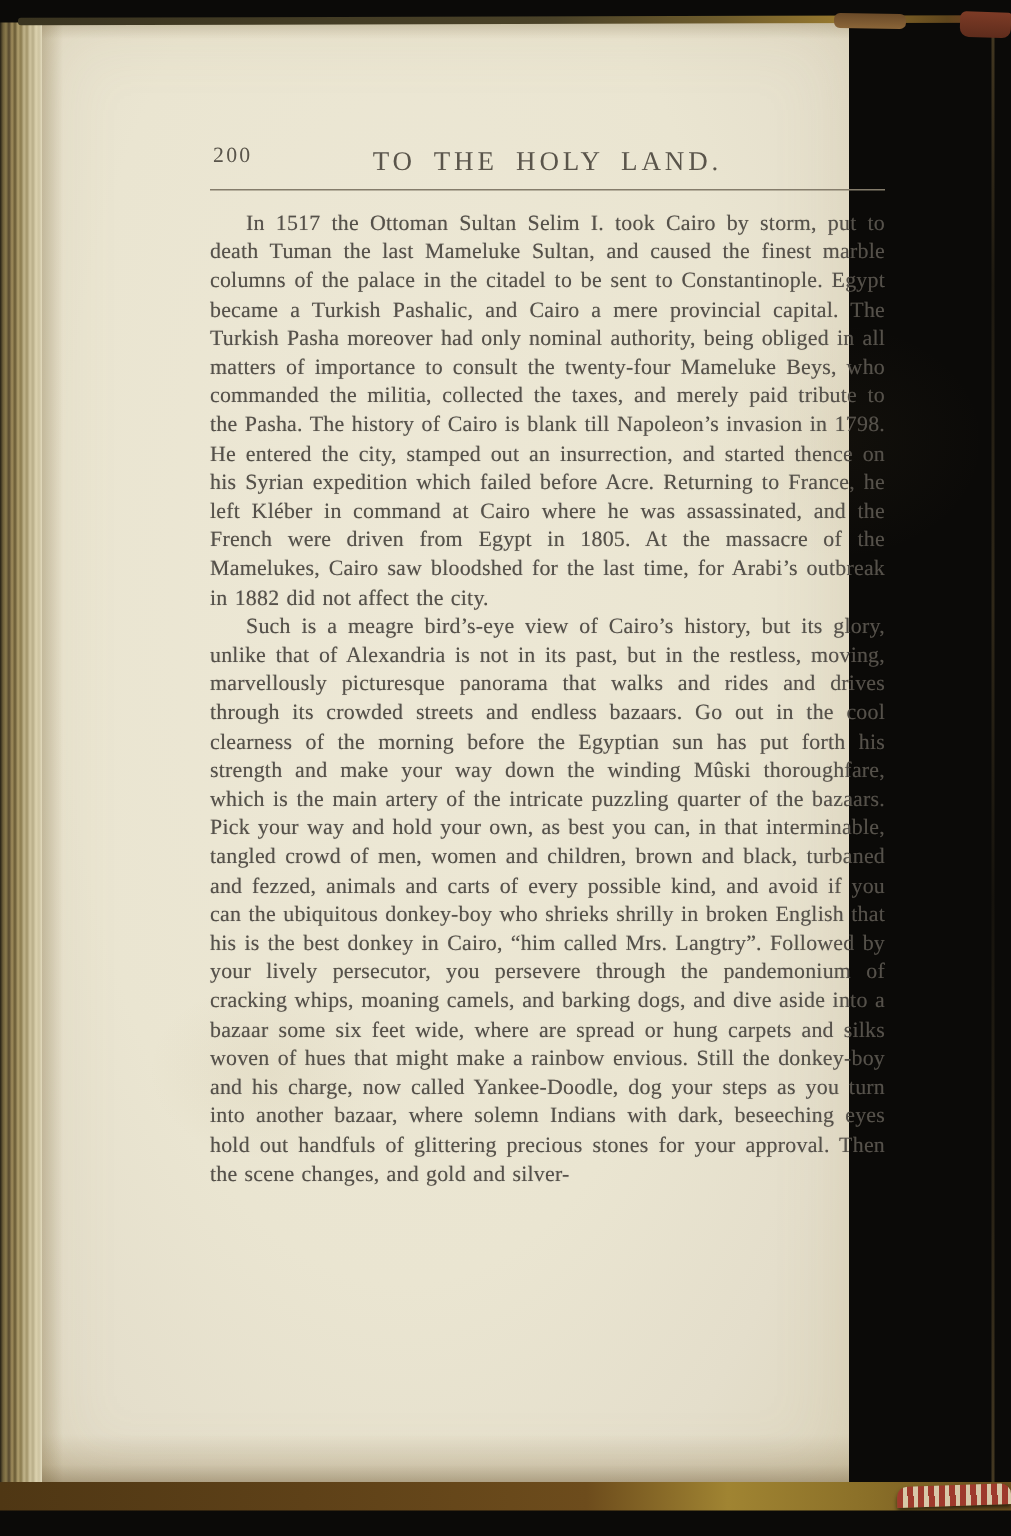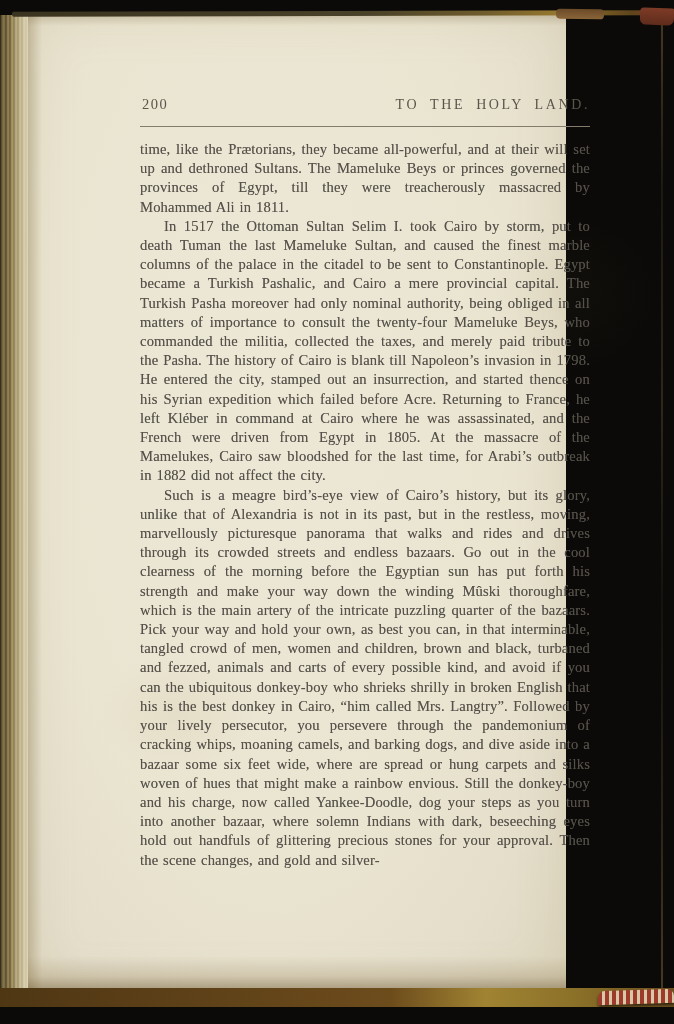--- a/index.html
+++ b/index.html
@@ -66,22 +66,22 @@
     position:absolute;left:112px;top:0;width:450px;color:#55514a;
   }
   .running-row{
     position:absolute;top:82px;left:0;width:100%;height:18px;
   }
   .page-number{
     position:absolute;left:2px;top:0;
     font-size:14.5px;letter-spacing:1.5px;color:#5a554b;
   }
   .running-title{
-    position:absolute;left:0;right:0;top:1px;text-align:right;
-    font-size:14px;letter-spacing:2.6px;word-spacing:5px;color:#5a554b;
+    position:absolute;left:0;right:0;top:1px;text-align:center;
+    font-size:18px;letter-spacing:2.6px;word-spacing:5px;color:#5a554b;
   }
   .header-rule{
     position:absolute;top:112px;left:0;width:100%;height:1px;
     background:#847c6b;
   }
   .body-text{
     position:absolute;top:126px;left:0;width:100%;
     font-size:14.6px;line-height:19.2px;
     text-align:justify;
     letter-spacing:0.15px;
@@ -106,21 +106,20 @@
     <div class="shade-bottom"></div>
     <div class="crease"></div>
 
     <div class="print">
       <div class="running-row">
         <span class="page-number">200</span>
         <span class="running-title">TO THE HOLY LAND.</span>
       </div>
       <div class="header-rule"></div>
       <div class="body-text">
-        <p>time, like the Prætorians, they became all-powerful, and at their will set up and dethroned Sultans.  The Mameluke Beys or princes governed the provinces of Egypt, till they were treacherously massacred by Mohammed Ali in 1811.</p>
         <p class="indented">In 1517 the Ottoman Sultan Selim I. took Cairo by storm, put to death Tuman the last Mameluke Sultan, and caused the finest marble columns of the palace in the citadel to be sent to Constantinople.  Egypt became a Turkish Pashalic, and Cairo a mere provincial capital.  The Turkish Pasha moreover had only nominal authority, being obliged in all matters of importance to consult the twenty-four Mameluke Beys, who commanded the militia, collected the taxes, and merely paid tribute to the Pasha.  The history of Cairo is blank till Napoleon’s invasion in 1798.  He entered the city, stamped out an insurrection, and started thence on his Syrian expedition which failed before Acre.  Returning to France, he left Kléber in command at Cairo where he was assassinated, and the French were driven from Egypt in 1805.  At the massacre of the Mamelukes, Cairo saw bloodshed for the last time, for Arabi’s outbreak in 1882 did not affect the city.</p>
         <p class="indented">Such is a meagre bird’s-eye view of Cairo’s history, but its glory, unlike that of Alexandria is not in its past, but in the restless, moving, marvellously picturesque panorama that walks and rides and drives through its crowded streets and endless bazaars.  Go out in the cool clearness of the morning before the Egyptian sun has put forth his strength and make your way down the winding Mûski thoroughfare, which is the main artery of the intricate puzzling quarter of the bazaars.  Pick your way and hold your own, as best you can, in that interminable, tangled crowd of men, women and children, brown and black, turbaned and fezzed, animals and carts of every possible kind, and avoid if you can the ubiquitous donkey-boy who shrieks shrilly in broken English that his is the best donkey in Cairo, “him called Mrs. Langtry”.  Followed by your lively persecutor, you persevere through the pandemonium of cracking whips, moaning camels, and barking dogs, and dive aside into a bazaar some six feet wide, where are spread or hung carpets and silks woven of hues that might make a rainbow envious.  Still the donkey-boy and his charge, now called Yankee-Doodle, dog your steps as you turn into another bazaar, where solemn Indians with dark, beseeching eyes hold out handfuls of glittering precious stones for your approval.  Then the scene changes, and gold and silver-</p>
       </div>
     </div>
   </div>
 
   <div class="top-line"></div>
   <div class="spine-frag-a"></div>
   <div class="spine-frag-b"></div>
 

